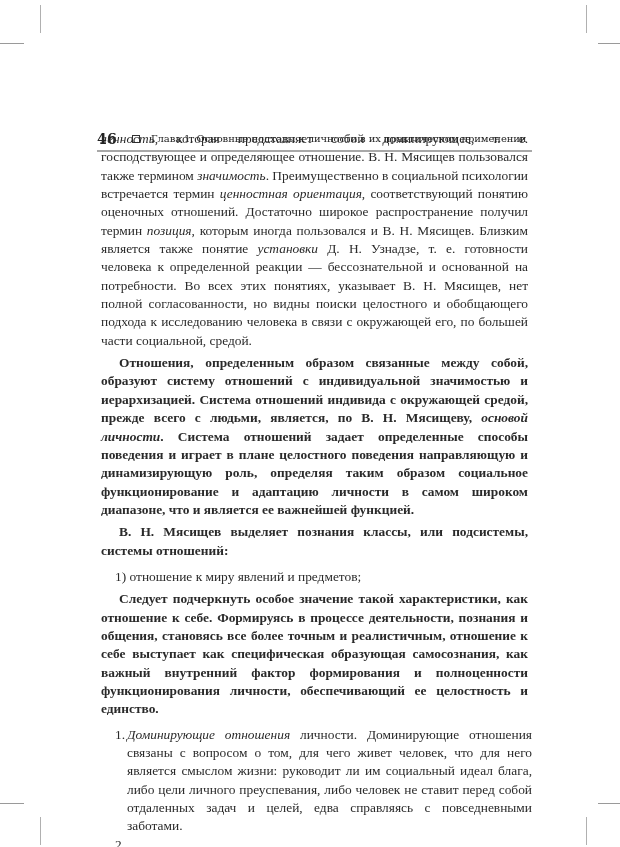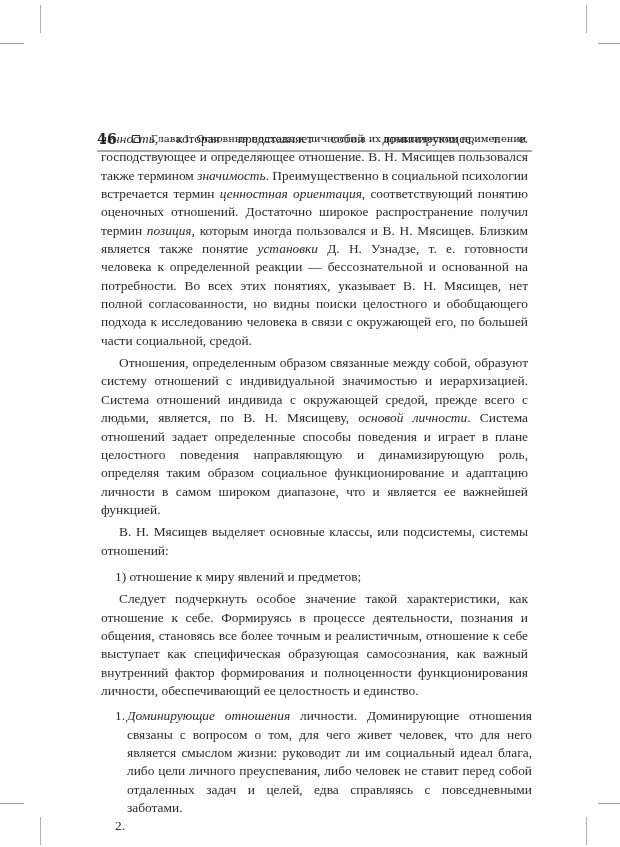--- a/index.html
+++ b/index.html
@@ -14,21 +14,21 @@
     }
     .runhead .pageno { position: absolute; left: 0; top: 1px; font-weight: bold; font-size: 14px; letter-spacing: 0.2px; }
     .runhead .box { position: absolute; left: 35px; top: 5px; width: 6px; height: 6px; border: 1px solid #333; }
     .runhead .title { position: absolute; left: 54px; top: 3px; font-size: 10px; letter-spacing: -0.1px; white-space: nowrap; }
     .body {
       position: absolute; left: 97px; top: 126px; width: 435px;
       font-family: "Liberation Serif", serif; font-size: 13.4px; line-height: 18.35px;
       color: #2a2a2a; text-align: justify; hyphens: manual;
     }
     .body p { margin: 4px; }
-    .body p.ind { text-indent: 18px; }
+    .body p.ind { text-indent: 18px; font-weight: bold; }
     .body i { font-style: italic; }
     .enum { margin: 8px 0 0 18px; }
     .enum .li { display: block; }
     .num { margin: 7px 0 0 0; }
     .num .li { position: relative; padding-left: 30px; }
     .num .li .n { position: absolute; left: 18px; top: 0; }
   </style>
 </head>
 <body>
 
@@ -43,21 +43,21 @@
 
 <div class="runhead">
   <span class="pageno">46</span>
   <span class="box"></span>
   <span class="title">Глава 1. Основные подходы к личности в их практическом применении</span>
 </div>
 
 <div class="body">
   <p id="p1"><i>ленность</i><span>, которая представляет собой доминирующее, т. е. господствующее и определяющее отношение. В. Н. Мясищев пользовался также термином </span><i>значимость</i><span>. Преимущественно в социальной психологии встречается термин </span><i>ценностная ориентация</i><span>, соответствующий понятию оценочных отношений. Достаточно широкое распространение получил термин </span><i>позиция</i><span>, которым иногда пользовался и В. Н. Мясищев. Близким является также понятие </span><i>установки</i><span> Д. Н. Узнадзе, т. е. готовности человека к определенной реакции — бессознательной и основанной на потребности. Во всех этих понятиях, указывает В. Н. Мясищев, нет полной согласованности, но видны поиски целостного и обобщающего подхода к исследованию человека в связи с окружающей его, по большей части социальной, средой.</span></p>
   <p id="p2" class="ind"><span>Отношения, определенным образом связанные между собой, образуют систему отношений с индивидуальной значимостью и иерархизацией. Система отношений индивида с окружающей средой, прежде всего с людьми, является, по В. Н. Мясищеву, </span><i>основой личности</i><span>. Система отношений задает определенные способы поведения и играет в плане целостного поведения направляющую и динамизирующую роль, определяя таким образом социальное функционирование и адаптацию личности в самом широком диапазоне, что и является ее важнейшей функцией.</span></p>
-  <p class="ind">В. Н. Мясищев выделяет основные классы, или подсистемы, системы отношений:</p>
+  <p class="ind">В. Н. Мясищев выделяет познания классы, или подсистемы, системы отношений:</p>
   <div class="enum" id="classes">
       <span class="li"><span>1) </span><span>отношение к миру явлений и предметов;</span></span>
     </div>
   <p class="ind">Следует подчеркнуть особое значение такой характеристики, как отношение к себе. Формируясь в процессе деятельности, познания и общения, становясь все более точным и реалистичным, отношение к себе выступает как специфическая образующая самосознания, как важный внутренний фактор формирования и полноценности функционирования личности, обеспечивающий ее целостность и единство.</p>
   <div class="num" id="components">
       <div class="li"><span class="n">1.</span><i>Доминирующие отношения</i><span> личности. Доминирующие отношения связаны с вопросом о том, для чего живет человек, что для него является смыслом жизни: руководит ли им социальный идеал блага, либо цели личного преуспевания, либо человек не ставит перед собой отдаленных задач и целей, едва справляясь с повседневными заботами.</span></div>
       <div class="li">
         <span class="n">2.</span>
       </div>
     </div>

